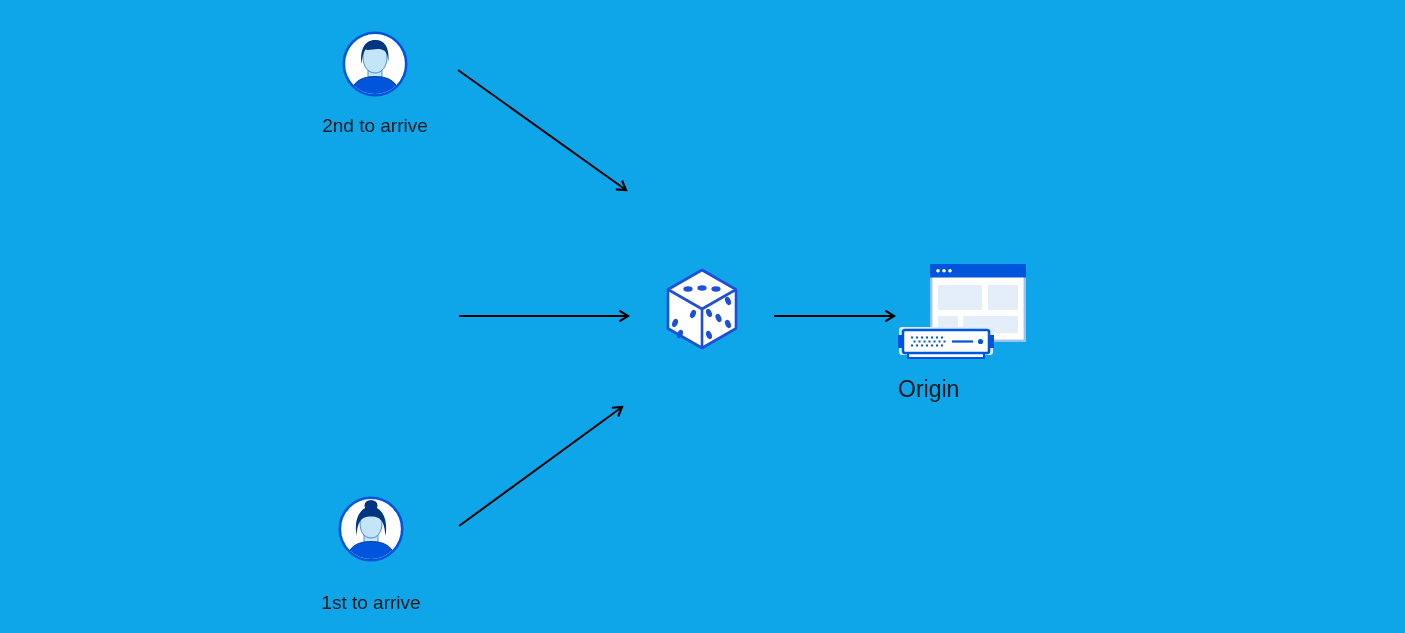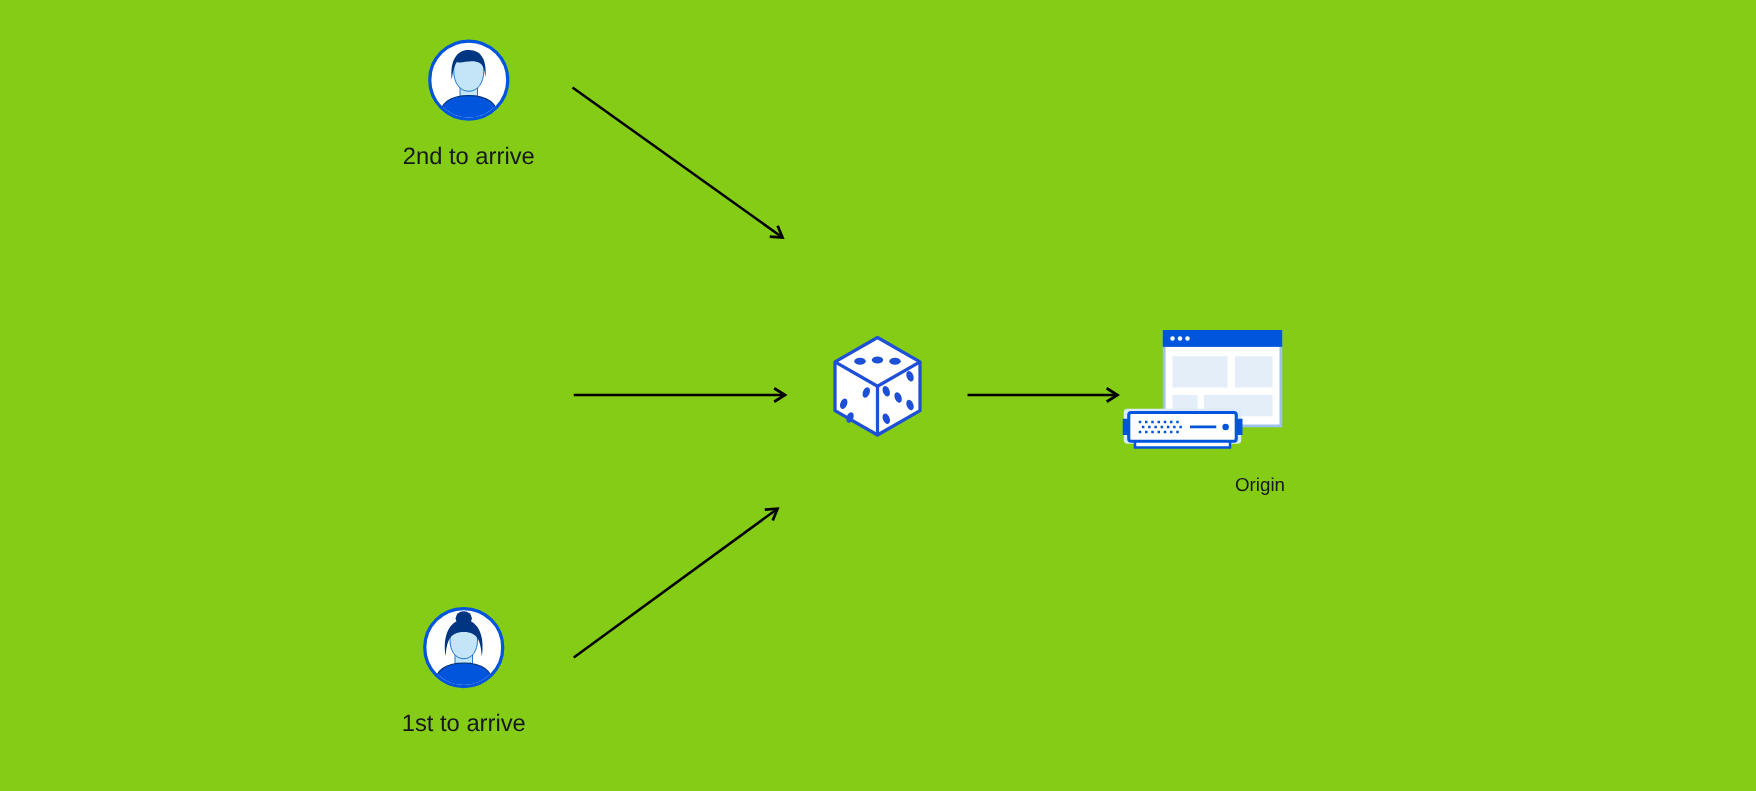--- a/index.html
+++ b/index.html
@@ -1,37 +1,37 @@
 <!DOCTYPE html>
 <html><head>
 <meta charset="utf-8">
 <style>
   html,body{margin:0;padding:0;background:#ffffff;}
   .canvas{
     position:relative;
     width:1405px;height:633px;
-    background:#84cc16;
+    background:#0ea5e9;
     font-family:"Liberation Sans",sans-serif;
     overflow:hidden;
   }
   .node{position:absolute;display:flex;flex-direction:column;align-items:center;}
   .node .label{
     margin-top:18px;
     font-size:19px;
     line-height:22px;
     color:#15181d;
     white-space:nowrap;
   }
   .arrow-layer{position:absolute;left:0;top:0;width:1405px;height:633px;}
   .origin-group{position:absolute;left:898px;top:263px;width:130px;height:145px;}
   .origin-group .browser{position:absolute;left:32px;top:1px;}
   .origin-group .server{position:absolute;left:0px;top:62px;}
   .origin-group .label{
     position:absolute;left:0;top:115px;width:100%;
-    text-align:right;font-size:15px;line-height:22px;color:#15181d;
+    text-align:left;font-size:23px;line-height:22px;color:#15181d;
   }
   .dice-wrap{position:absolute;left:666px;top:268px;}
   svg{display:block;}
 </style>
 </head>
 <body>
 
 <div class="canvas">
 
   <svg class="arrow-layer" width="1405" height="633" viewBox="0 0 1405 633">
@@ -58,21 +58,21 @@
         <path d="M26 38 h14 v12 h-14 z" fill="#c4e5f8" stroke="#0b63c5" stroke-width="0.7"></path>
         <path d="M9 66 C9 51 19 45.5 33 45.5 C47 45.5 57 51 57 66 Z" fill="#0055dc" stroke="#003681" stroke-width="0.9"></path>
         <path d="M21 26 C21 14 26 10 33 10 C40 10 45 14 45 26 C45 35.5 40 42 33 42 C26 42 21 35.5 21 26 Z" fill="#c4e5f8" stroke="#0b63c5" stroke-width="0.7"></path>
         <path d="M19.5 33 C17.5 17 24 8.5 33.5 9 C42 9.3 47.5 15 46.5 31 C45.5 23 44 19.5 39.5 18.5 C33 17 27 20 23.5 18.5 C21.5 21.5 20 26.5 19.5 33 Z" fill="#003681"></path>
       </g>
     </svg>
     <div class="label">2nd to arrive</div>
   </div>
 
 
-  <div class="node" style="left:291px;top:485px;width:160px;">
+  <div class="node" style="left:291px;top:496px;width:160px;gap:12px;">
     <svg width="66" height="66" viewBox="0 0 66 66">
       <defs>
           <clipPath id="avc3">
             <circle cx="33" cy="33" r="30"></circle>
           </clipPath>
         </defs>
       <circle cx="33" cy="33" r="31.2" fill="#ffffff" stroke="#0055dc" stroke-width="2.6"></circle>
       <g clip-path="url(#avc3)">
         <path d="M26 38 h14 v12 h-14 z" fill="#c4e5f8" stroke="#0b63c5" stroke-width="0.7"></path>
         <path d="M9 66 C9 51 19 45.5 33 45.5 C47 45.5 57 51 57 66 Z" fill="#0055dc" stroke="#003681" stroke-width="0.9"></path>

